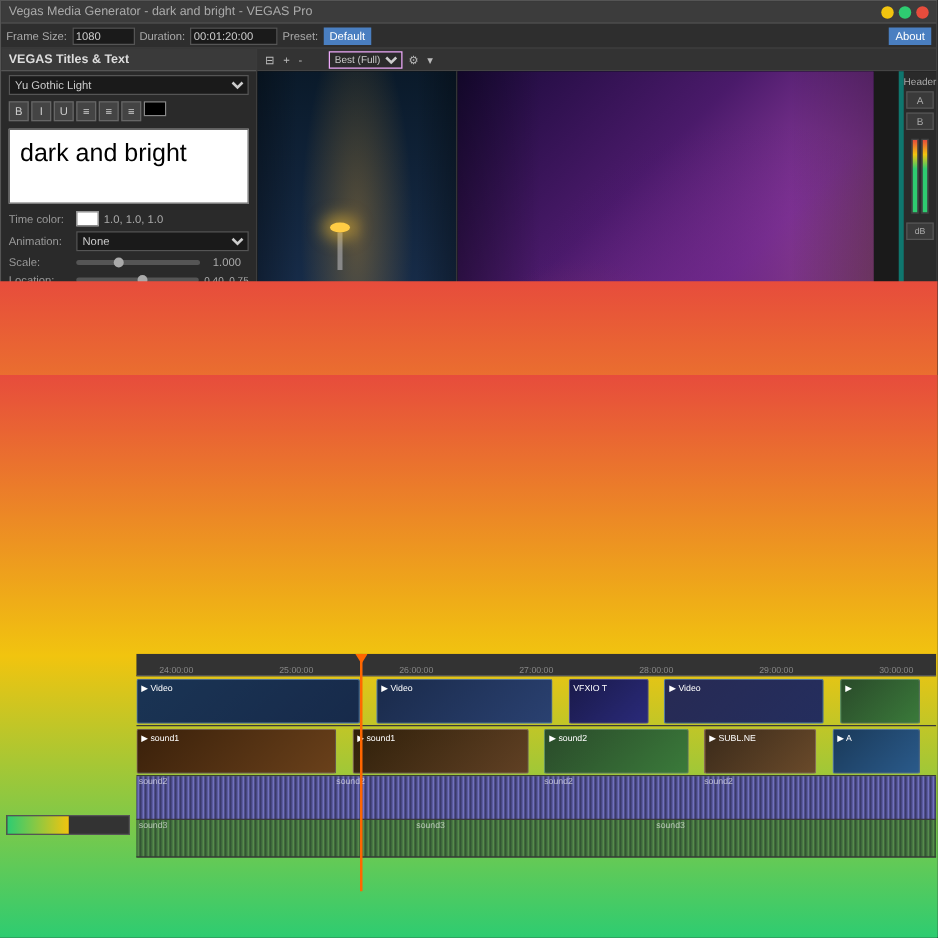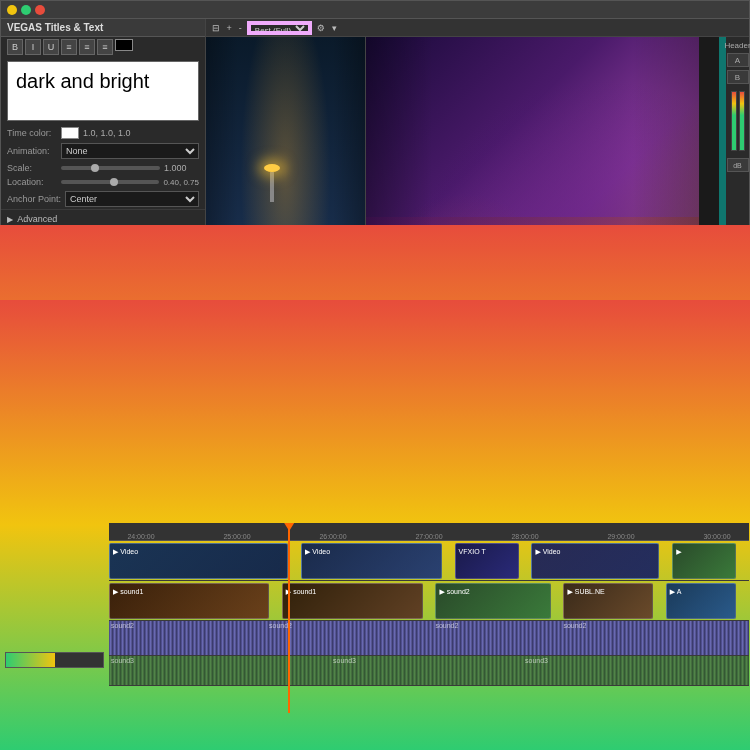--- a/index.html
+++ b/index.html
@@ -208,21 +208,21 @@
       height: 8px;
       background: #aaa;
       border-radius: 50%;
       position: absolute;
       top: -2px;
     }
     .slider-value {
       font-size: 9px;
       color: #aaa;
       min-width: 35px;
-      text-align: left;
+      text-align: center;
     }
 
     
     .expand-section {
       padding: 2px 6px;
       border-top: 1px solid #3a3a3a;
     }
     .expand-header {
       display: flex;
       align-items: center;
@@ -319,21 +319,21 @@
     .preview-small-bg {
       position: absolute;
       top: 0; left: 0; right: 0; bottom: 0;
       background: linear-gradient(180deg, #0a1a2a 0%, #1a3050 50%, #0a0a0a 100%);
     }
 
     
     .side-panel-right {
       width: 30px;
       background: #2a2a2a;
-      border-left: 7px solid #0f766e;
+      border-left: 4px solid #0f766e;
       display: flex;
       flex-direction: column;
       align-items: center;
       padding: 4px 2px;
       gap: 3px;
       flex-shrink: 0;
       margin-left: 20px;
     }
     .side-btn {
       font-size: 8px;
@@ -655,38 +655,56 @@
       border-radius: 50%;
       box-shadow: 0 0 12px 6px rgba(255,200,50,0.5);
     }
   </style>
 </head>
 <body>
 
 <div class="app-window">
 
   <div class="title-bar">
+    <span class="title-bar-title">Vegas Media Generator - dark and bright - VEGAS Pro</span>
     <div class="title-bar-controls">
       <span class="title-btn minimize"></span>
       <span class="title-btn maximize"></span>
       <span class="title-btn close"></span>
     </div>
   </div>
 
 
+  <div class="toolbar-row">
+    <span class="toolbar-label">Frame Size:</span>
+    <input class="toolbar-input" value="1080" style="">
+    <span class="toolbar-label">Duration:</span>
+    <input class="toolbar-input" value="00:01:20:00" style="width: 70px;">
+    <span class="toolbar-label">Preset:</span>
+    <button class="toolbar-btn">Default</button>
+    <span style="flex:1;"></span>
+    <button class="toolbar-btn">About</button>
+  </div>
 
   <div class="main-content">
 
     <div class="left-panel">
 
       <div class="panel-title-bar">
         <span>VEGAS Titles &amp; Text</span>
       </div>
 
 
+      <div class="font-row">
+        <select class="font-select">
+          <option>Yu Gothic Light</option>
+          <option>Arial</option>
+          <option>Times New Roman</option>
+        </select>
+      </div>
 
       <div class="style-buttons">
         <button class="style-btn">B</button>
         <button class="style-btn">I</button>
         <button class="style-btn">U</button>
         <button class="style-btn">≡</button>
         <button class="style-btn">≡</button>
         <button class="style-btn">≡</button>
         <span class="color-swatch" style="background:#000;"></span>
       </div>
@@ -751,21 +769,21 @@
       </div>
 
     </div>
 
     <div class="right-area">
 
       <div class="preview-toolbar">
         <button class="preview-toolbar-btn">⊟</button>
         <button class="preview-toolbar-btn">+</button>
         <button class="preview-toolbar-btn">-</button>
-        <select style="background:#2a2a2a;border:4px solid #f0abfc;color:#ccc;font-size:8px;height:14px;">
+        <select style="background:#2a2a2a;border:1px solid #f0abfc;color:#ccc;font-size:8px;height:14px;margin-left:16px;">
           <option>Best (Full)</option>
         </select>
         <button class="preview-toolbar-btn">⚙</button>
         <button class="preview-toolbar-btn">▾</button>
       </div>
 
       <div class="preview-area">
 
         <div class="preview-small">
           <div class="preview-small-bg"></div>

